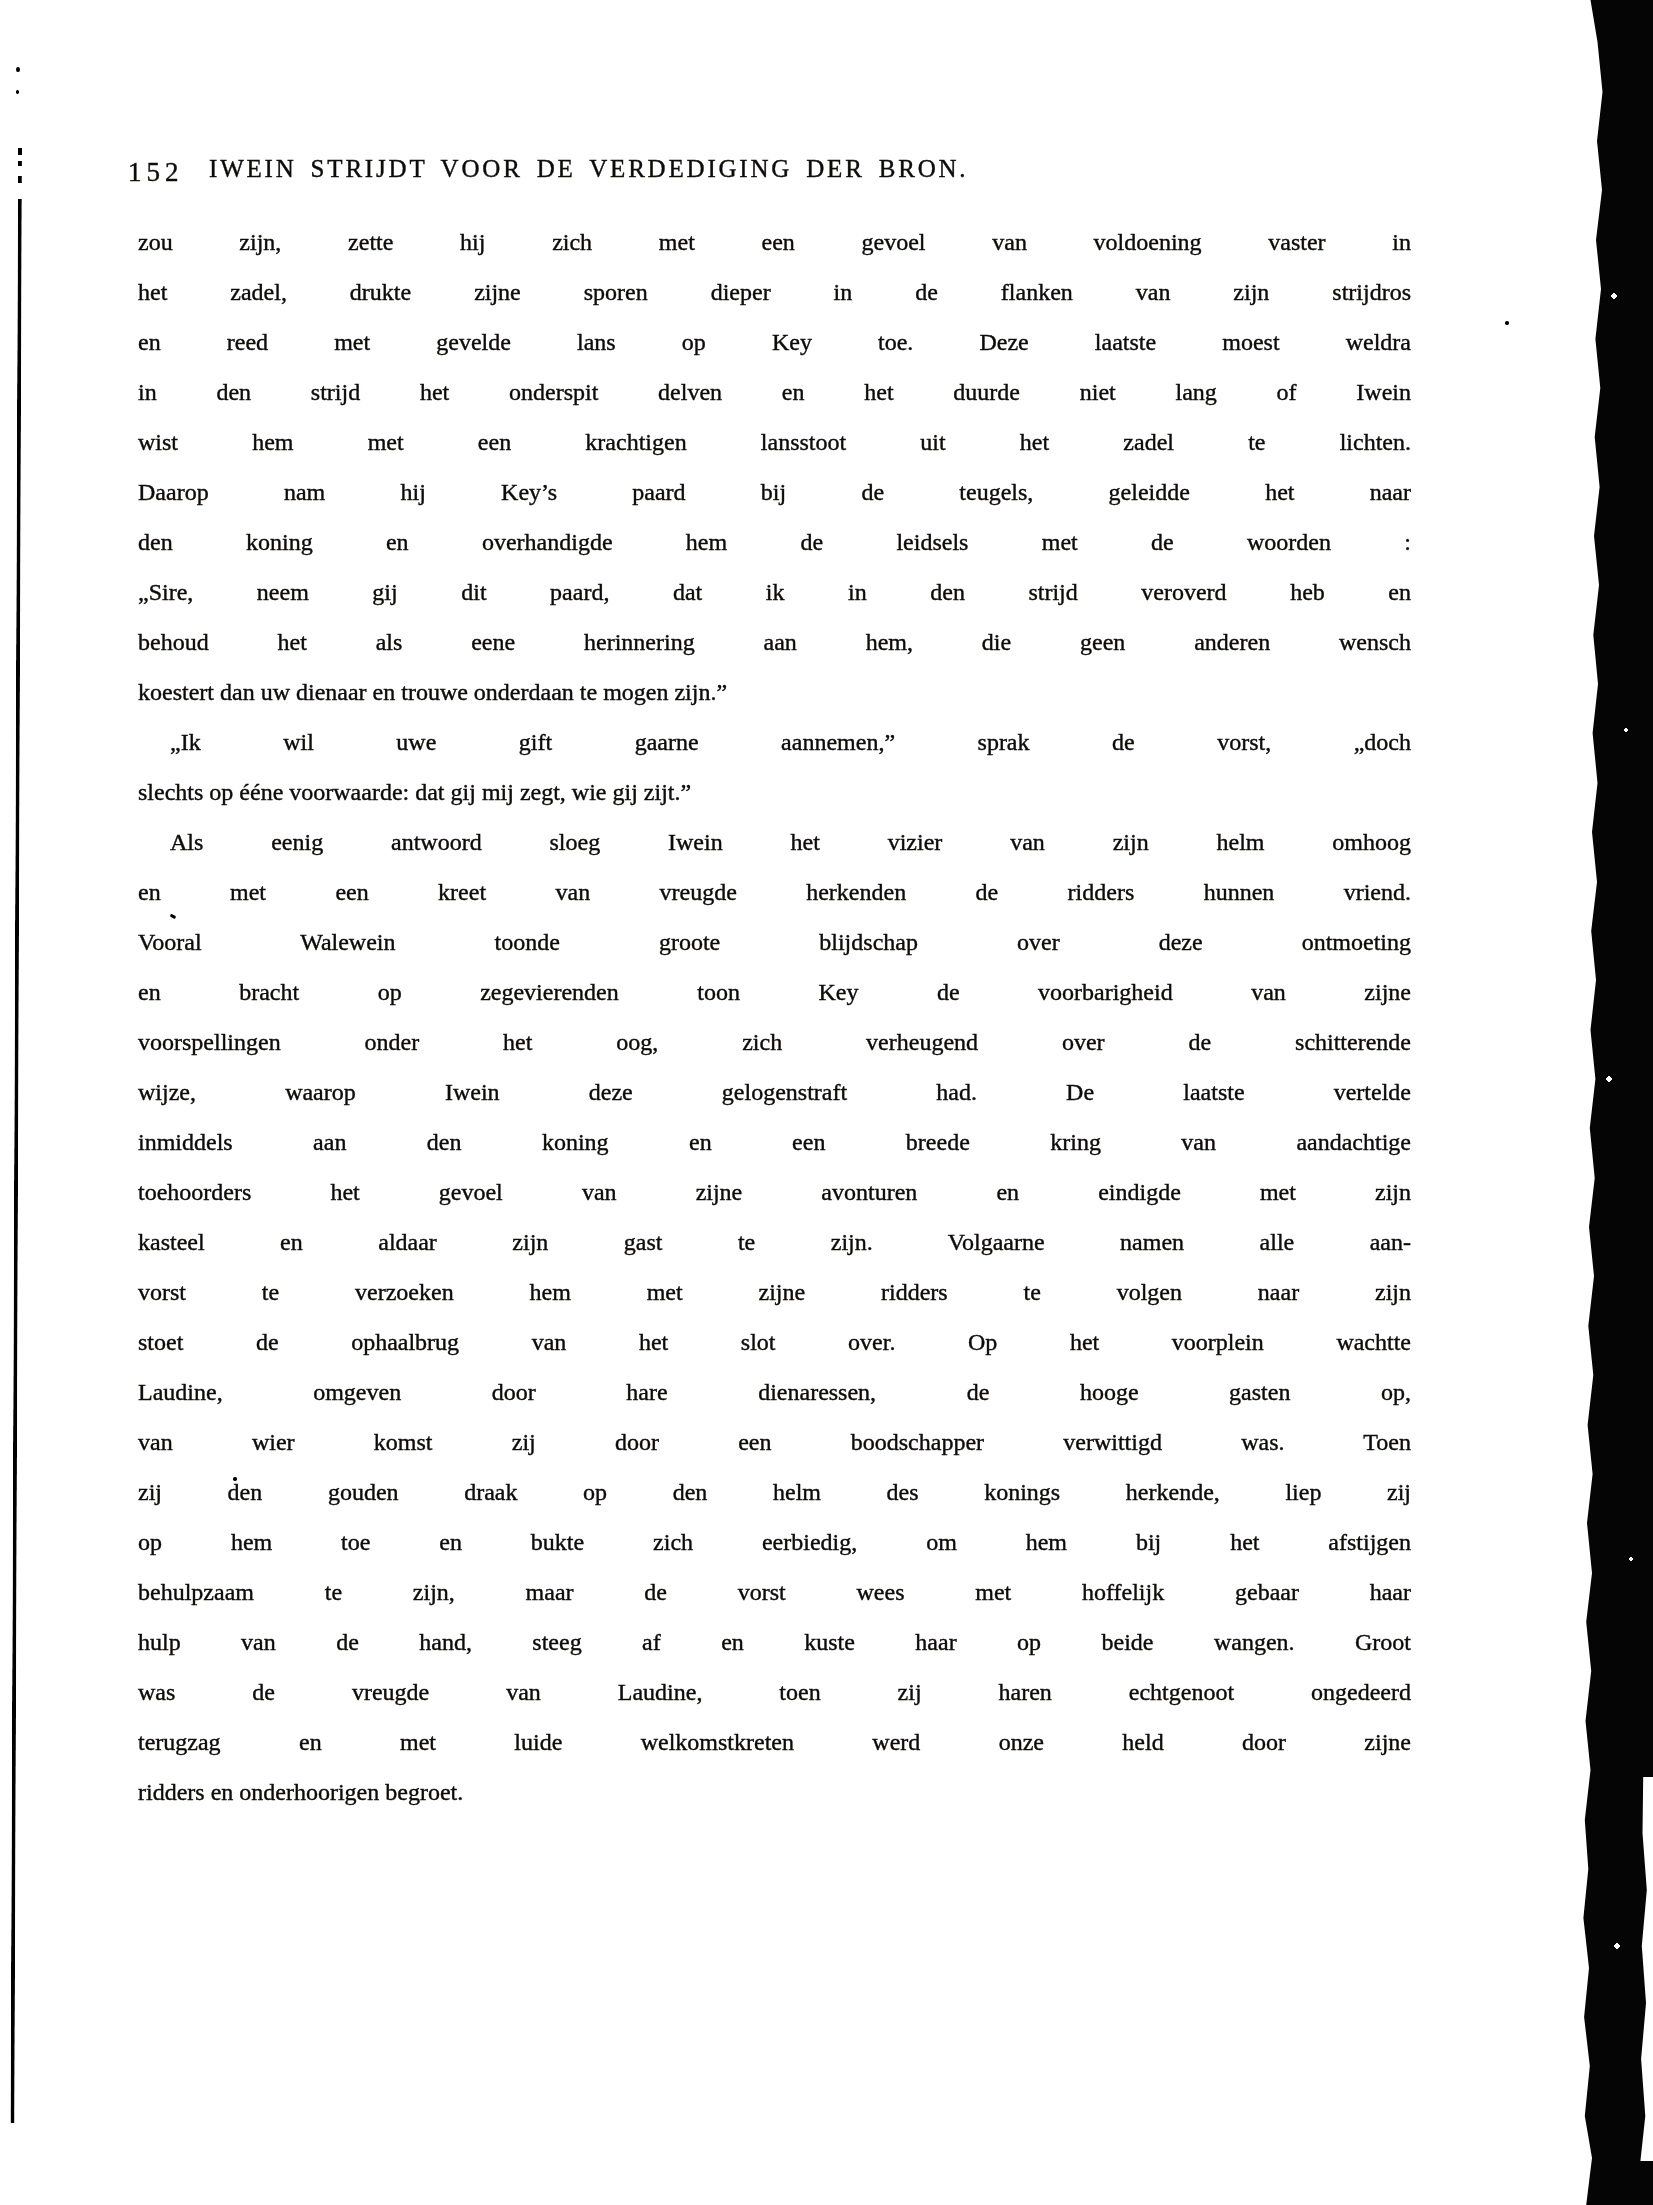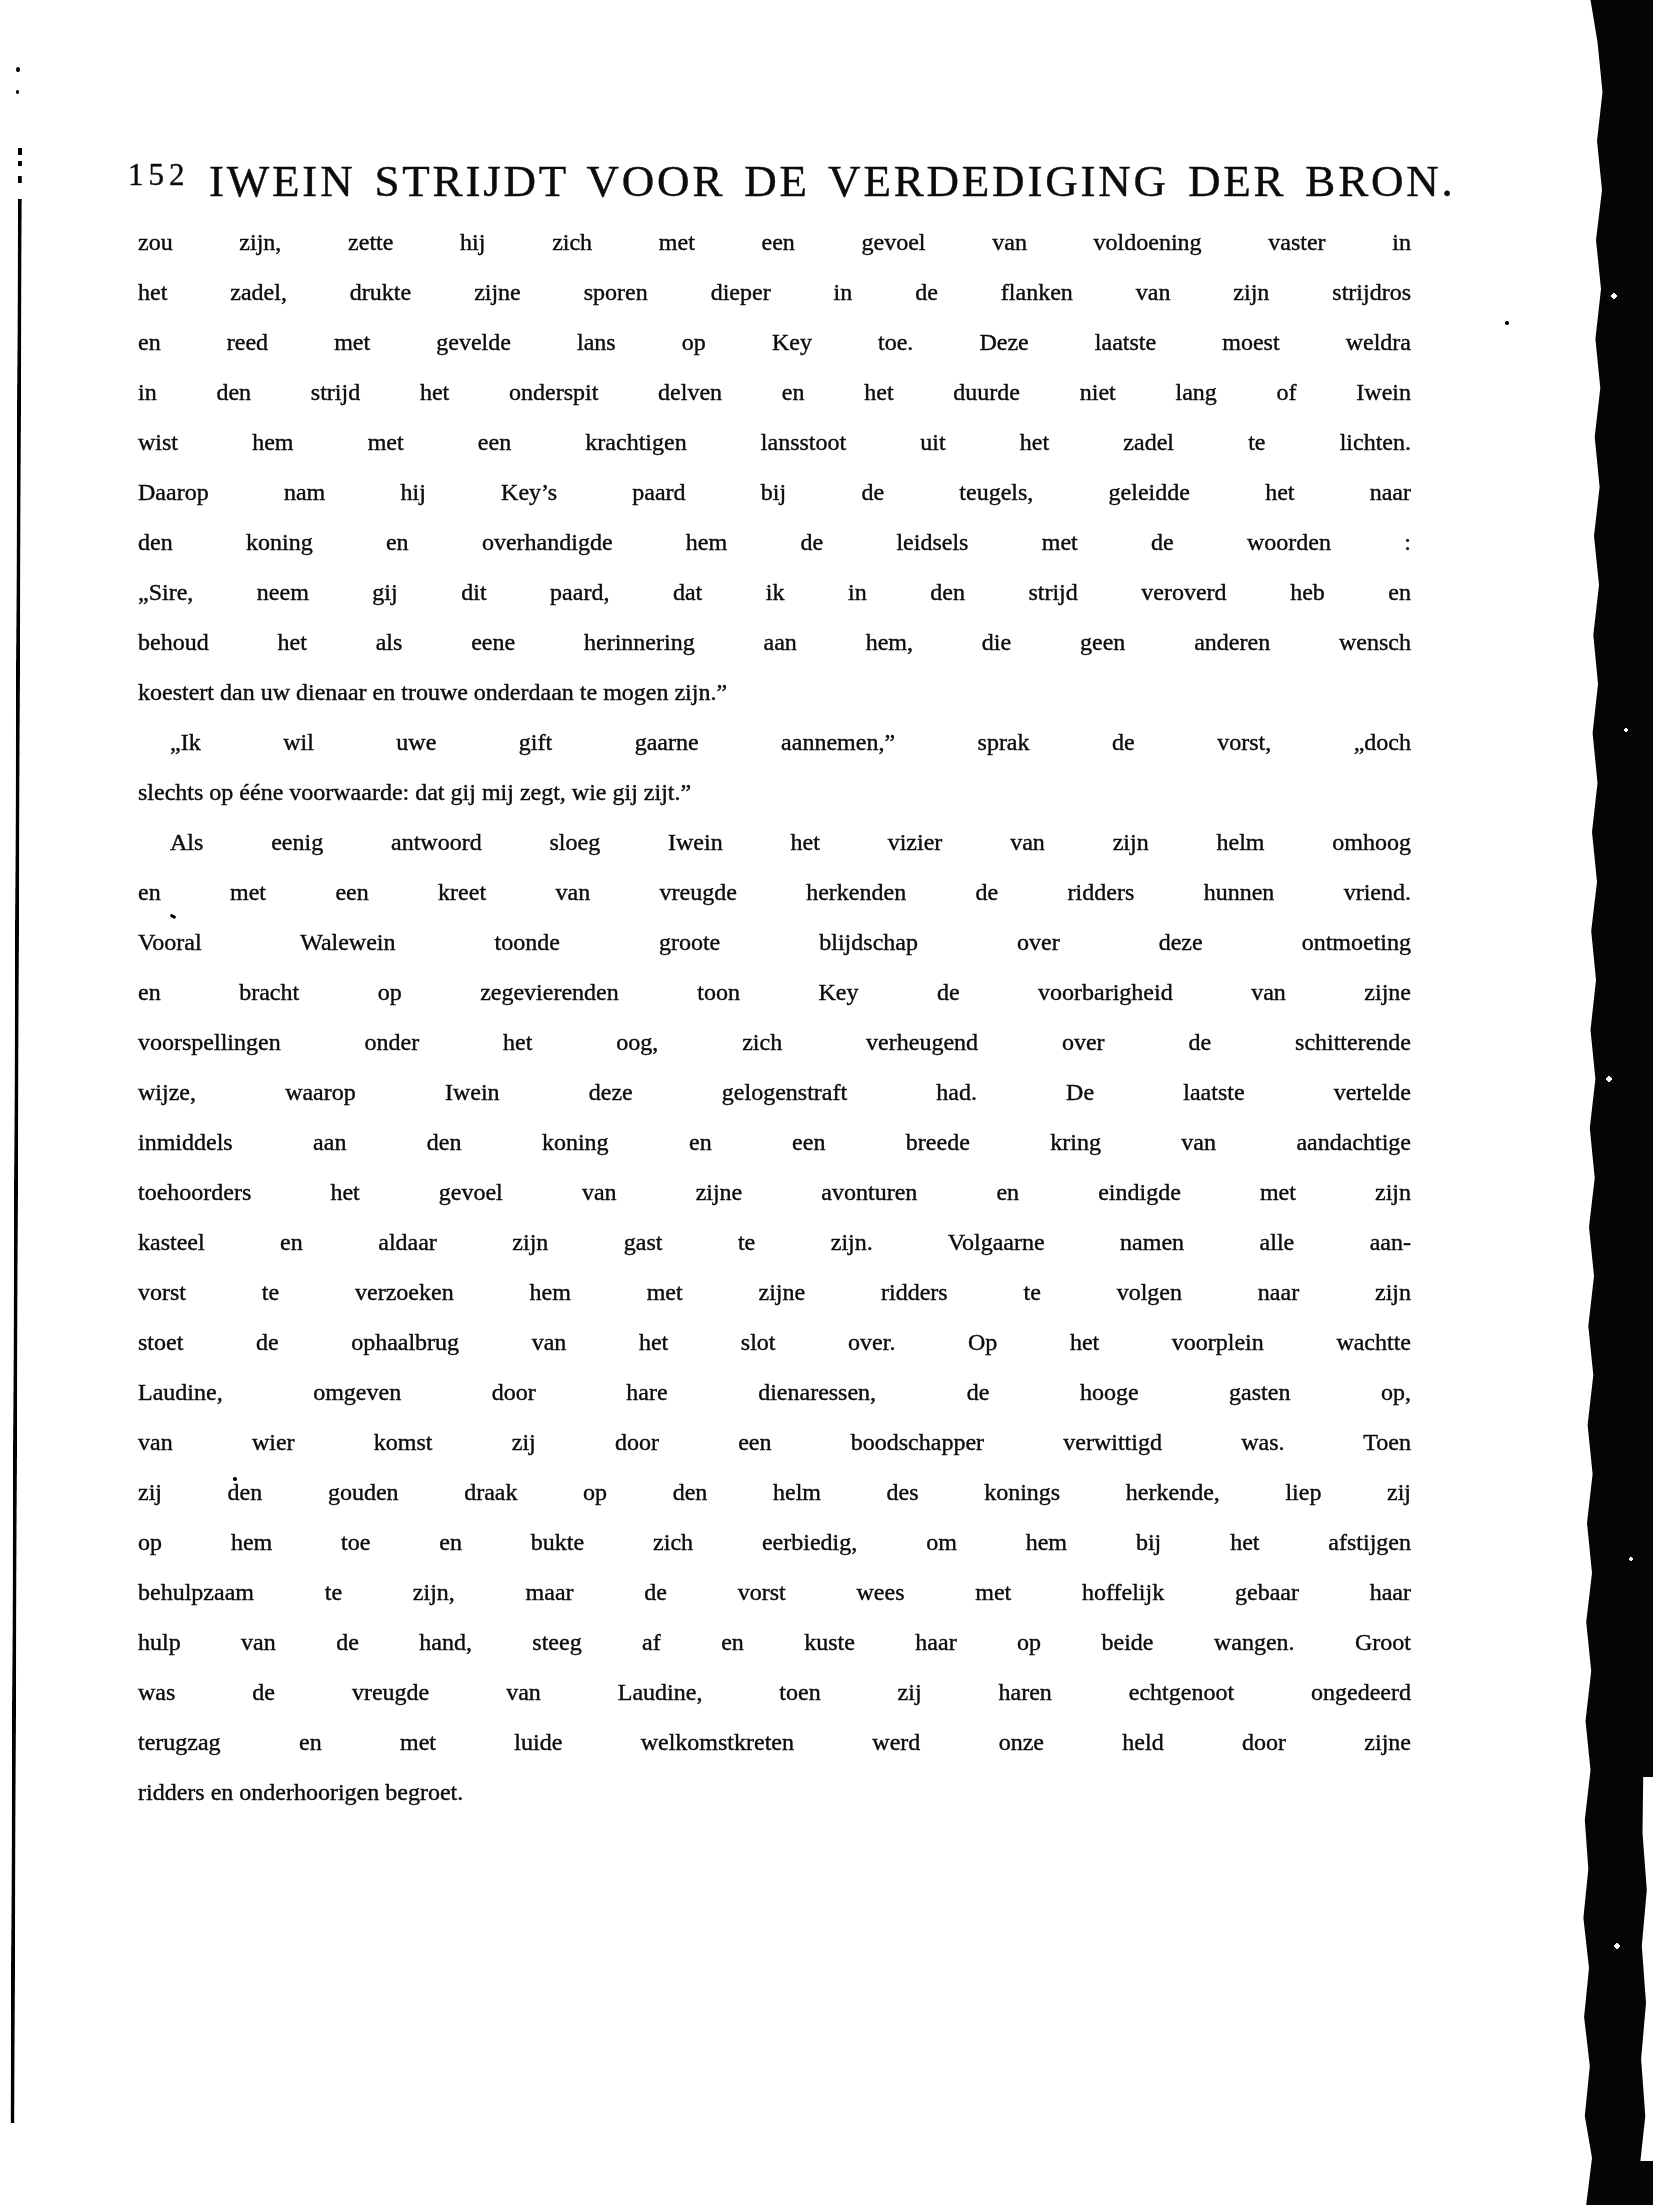--- a/index.html
+++ b/index.html
@@ -17,30 +17,30 @@
   }
   .page {
     position: absolute;
     inset: 0;
   }
   
   .page-number {
     position: absolute;
     left: 128px;
     top: 157px;
-    font-size: 31px;
+    font-size: 27px;
     letter-spacing: 5px;
     -webkit-text-stroke: 0.4px #0d0c0a;
     white-space: nowrap;
   }
   .running-header {
     position: absolute;
     left: 209px;
     top: 155px;
-    font-size: 45px;
+    font-size: 25px;
     letter-spacing: 2.8px;
     word-spacing: 5px;
     -webkit-text-stroke: 0.4px #0d0c0a;
     white-space: nowrap;
   }
   
   .text-block {
     position: absolute;
     left: 138px;
     top: 217px;

